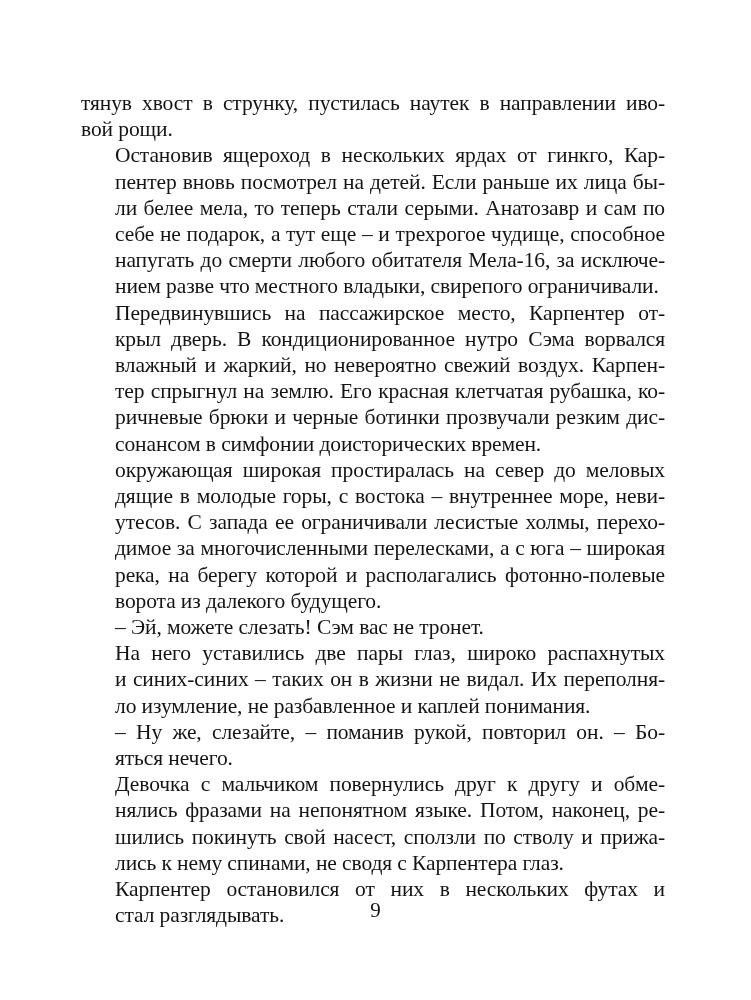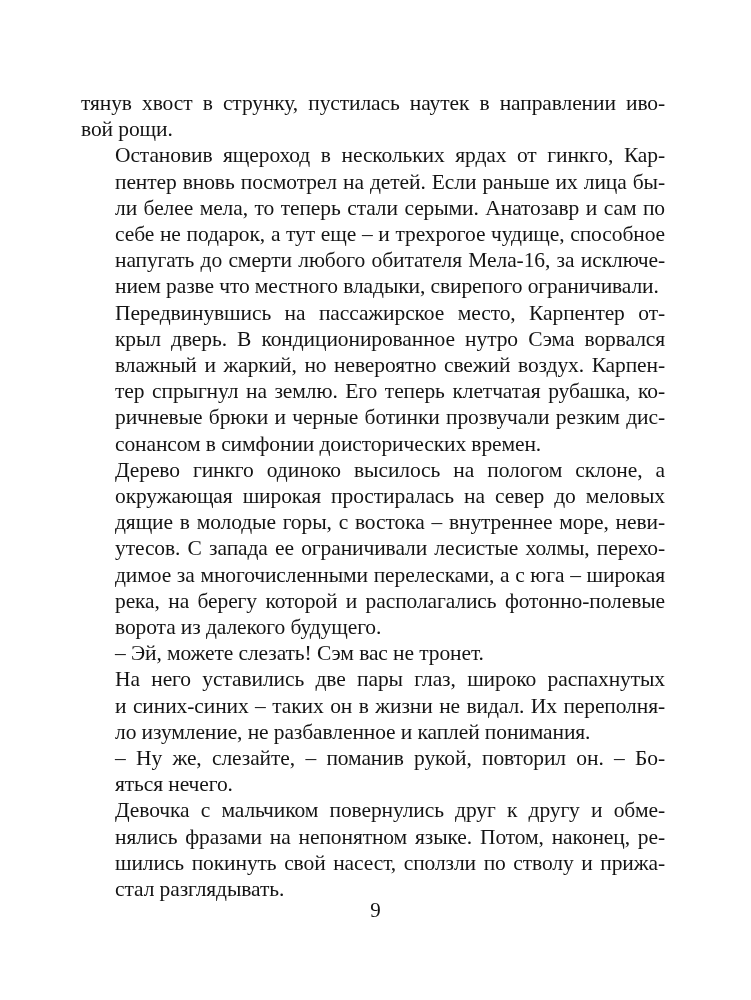--- a/index.html
+++ b/index.html
@@ -43,26 +43,25 @@
     <span class="line">пентер вновь посмотрел на детей. Если раньше их лица бы-</span>
     <span class="line">ли белее мела, то теперь стали серыми. Анатозавр и сам по</span>
     <span class="line">себе не подарок, а тут еще – и трехрогое чудище, способное</span>
     <span class="line">напугать до смерти любого обитателя Мела-16, за исключе-</span>
     <span class="line last">нием разве что местного владыки, свирепого ограничивали.</span>
   </p>
   <p class="indent">
     <span class="line">Передвинувшись на пассажирское место, Карпентер от-</span>
     <span class="line">крыл дверь. В кондиционированное нутро Сэма ворвался</span>
     <span class="line">влажный и жаркий, но невероятно свежий воздух. Карпен-</span>
-    <span class="line">тер спрыгнул на землю. Его теперь клетчатая рубашка, ко-</span>
+    <span class="line">тер спрыгнул на землю. Его красная клетчатая рубашка, ко-</span>
     <span class="line">ричневые брюки и черные ботинки прозвучали резким дис-</span>
     <span class="line last">сонансом в симфонии доисторических времен.</span>
   </p>
   <p class="indent">
-    <span class="line">Дерево гинкго одиноко высилось на пологом склоне, а</span>
     <span class="line">окружающая широкая простиралась на север до меловых</span>
     <span class="line">дящие в молодые горы, с востока – внутреннее море, неви-</span>
     <span class="line">утесов. С запада ее ограничивали лесистые холмы, перехо-</span>
     <span class="line">димое за многочисленными перелесками, а с юга – широкая</span>
     <span class="line">река, на берегу которой и располагались фотонно-полевые</span>
     <span class="line last">ворота из далекого будущего.</span>
   </p>
   <p class="indent">
     <span class="line last">– Эй, можете слезать! Сэм вас не тронет.</span>
   </p>
@@ -72,19 +71,21 @@
     <span class="line last">ло изумление, не разбавленное и каплей понимания.</span>
   </p>
   <p class="indent">
     <span class="line">– Ну же, слезайте, – поманив рукой, повторил он. – Бо-</span>
     <span class="line last">яться нечего.</span>
   </p>
   <p class="indent">
     <span class="line">Девочка с мальчиком повернулись друг к другу и обме-</span>
     <span class="line">нялись фразами на непонятном языке. Потом, наконец, ре-</span>
     <span class="line">шились покинуть свой насест, сползли по стволу и прижа-</span>
+    <span class="line last">лись к нему спинами, не сводя с Карпентера глаз.</span>
   </p>
   <p class="indent">
+    <span class="line">Карпентер остановился от них в нескольких футах и</span>
     <span class="line last">стал разглядывать.</span>
   </p>
 </div>
 
 <div class="pnum">9</div>
 
 </body></html>

